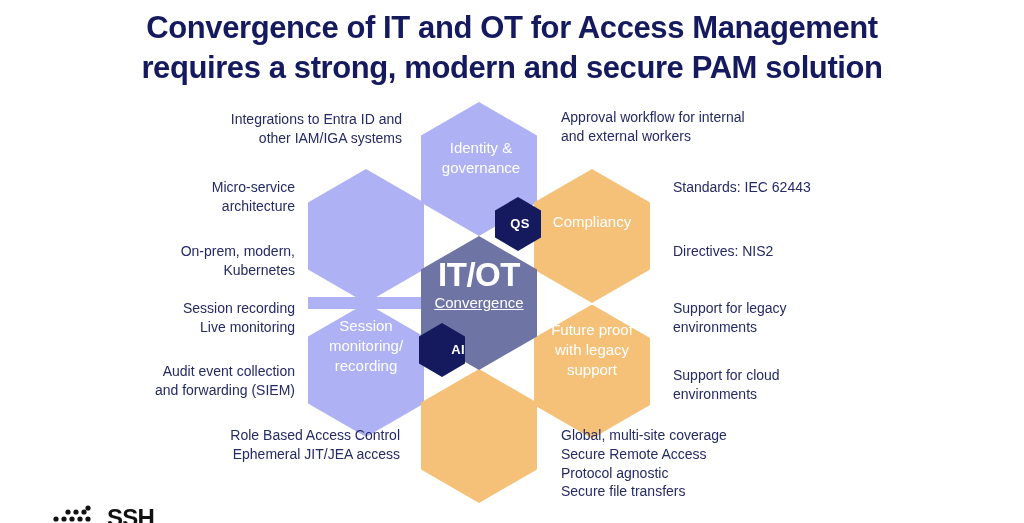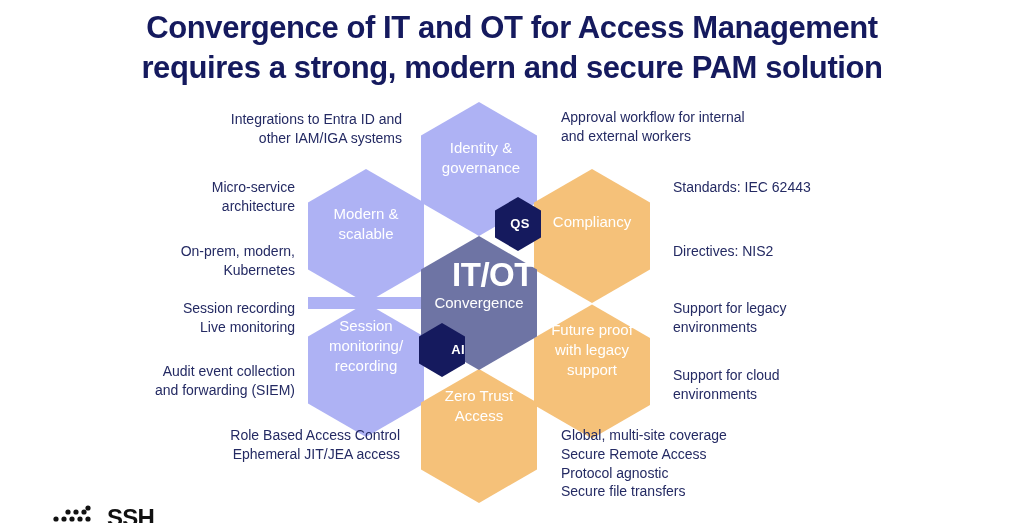--- a/index.html
+++ b/index.html
@@ -66,28 +66,28 @@
   }
 
   #center-title {
     position: absolute;
     text-align: center;
     color: #ffffff;
     font-size: 33px;
     font-weight: bold;
     letter-spacing: -0.5px;
     pointer-events: none;
-    padding-left: 14px;
   }
   #center-sub {
     position: absolute;
     text-align: center;
     color: #ffffff;
     font-size: 15px;
     pointer-events: none;
+    text-decoration: underline;
   }
 
   
   .annot {
     position: absolute;
     font-size: 14px;
     line-height: 1.34;
     color: #242a63;
     white-space: pre-line;
   }
@@ -138,32 +138,28 @@
       <polygon points="592,169 650,202.5 650,269.5 592,303 534,269.5 534,202.5" fill="#f5c179"></polygon>
       <polygon points="592,304.5 650,338 650,405 592,438.5 534,405 534,338" fill="#f5c179"></polygon>
     </g>
 
     <polygon points="479,236 537,269.5 537,336.5 479,370 421,336.5 421,269.5" fill="#6e74a4"></polygon>
 
     <polygon points="518,197 541,210.5 541,237.5 518,251 495,237.5 495,210.5" fill="#151a5e"></polygon>
     <polygon points="442,323 465,336.5 465,363.5 442,377 419,363.5 419,336.5" fill="#151a5e"></polygon>
   </svg>
 
-  <div class="hex-label" style="left:308px; top:204px; width:116px;">Modern &amp;
-scalable</div>
 
   <div class="hex-label" style="left:306px; top:316px; width:120px;">Session
 monitoring/
 recording</div>
 
   <div class="hex-label" style="left:421px; top:138px; width:120px;">Identity &amp;
 governance</div>
 
-  <div class="hex-label" style="left:421px; top:386px; width:116px;">Zero Trust
-Access</div>
 
   <div class="hex-label" style="left:534px; top:212px; width:116px;">Compliancy</div>
 
   <div class="hex-label" style="left:534px; top:320px; width:116px;">Future proof
 with legacy
 support</div>
 
   <div id="center-title" style="left:421px; top:256px; width:116px;">IT/OT</div>
   <div id="center-sub" style="left:421px; top:294px; width:116px;">Convergence</div>
 

